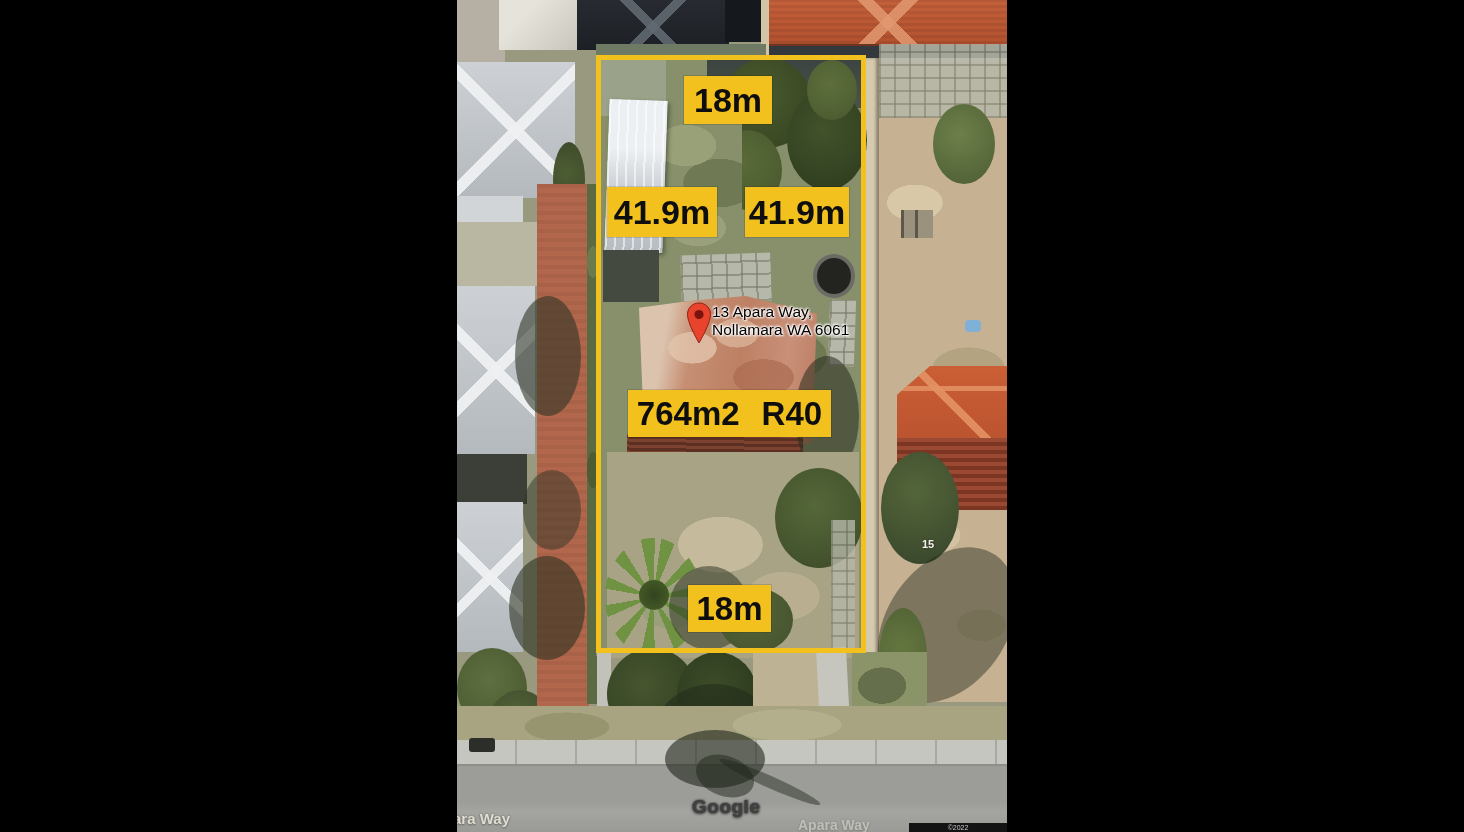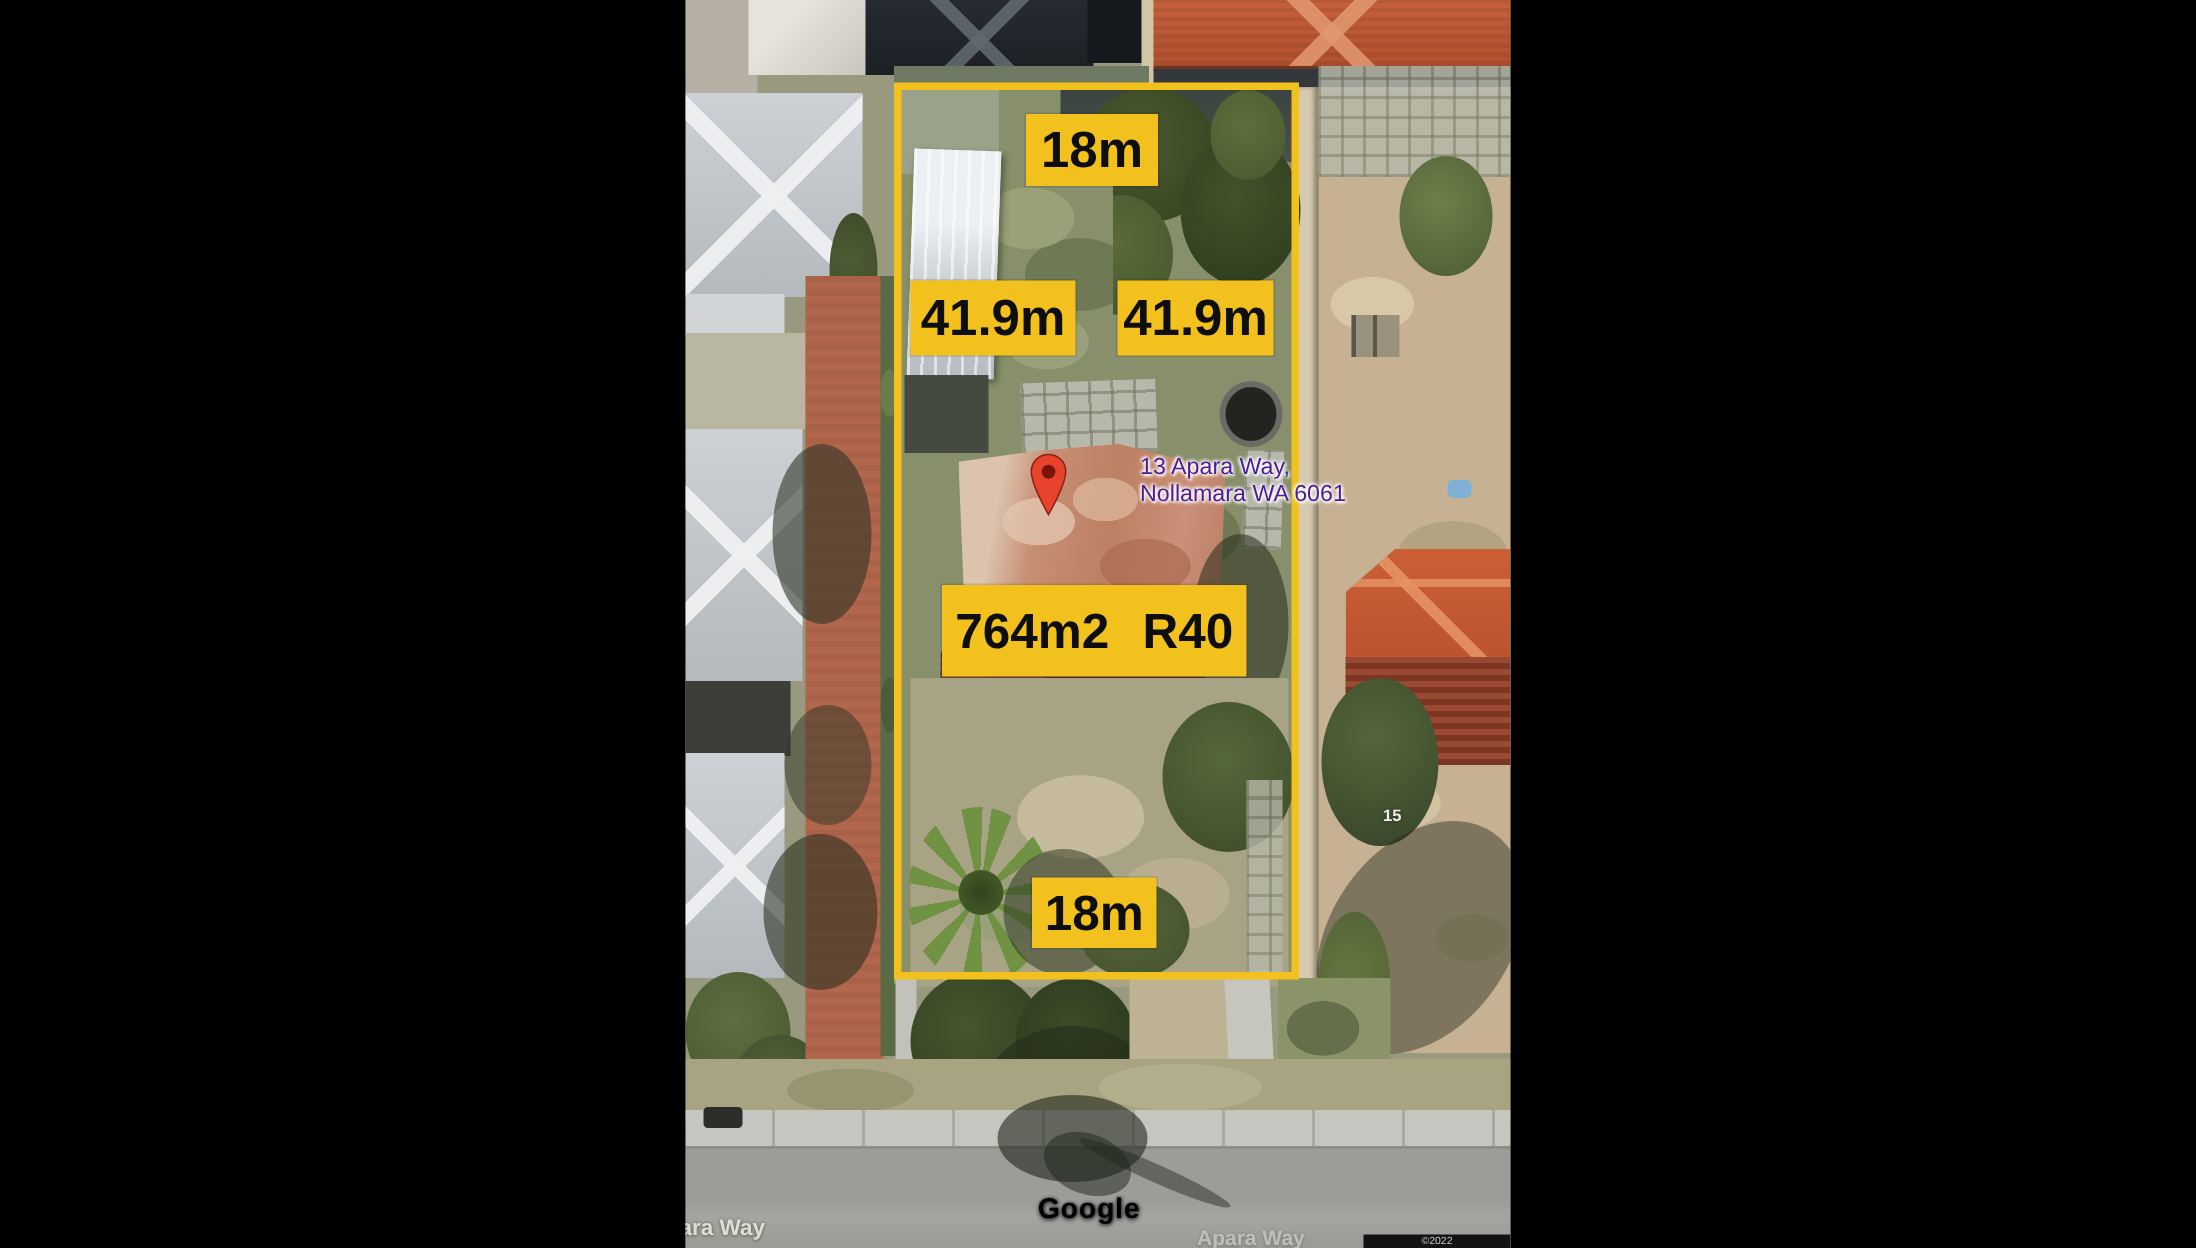--- a/index.html
+++ b/index.html
@@ -32,23 +32,23 @@
     #c6b292;}
   .grassmix{background:
     radial-gradient(50px 34px at 30% 25%, #99a178 0 60%, transparent 61%),
     radial-gradient(60px 40px at 72% 50%, #6f7a54 0 60%, transparent 61%),
     radial-gradient(46px 30px at 45% 80%, #9aa07c 0 60%, transparent 61%),
     #87906a;}
   .ylabel{position:absolute;background:#f2c11d;color:#0e0e0e;font-weight:700;
     display:flex;align-items:center;justify-content:center;white-space:nowrap;
     z-index:6;box-shadow:0 0 0 1px rgba(0,0,0,.12);}
   .boundary{position:absolute;border:5px solid #f2c11d;z-index:5;box-sizing:border-box;}
-  .addr{position:absolute;z-index:7;color:#4c1d95;font-size:15.5px;font-weight:500;line-height:18px;
-    text-shadow:0 0 3px #fff,0 0 3px #fff,1px 1px 2px #fff,-1px -1px 2px #fff;margin-left:48px;}
-  .gwm{position:absolute;z-index:7;color:#000000;font-size:19px;font-weight:700;letter-spacing:.5px;
+  .addr{position:absolute;z-index:7;color:#000000;font-size:15.5px;font-weight:500;line-height:18px;
+    text-shadow:0 0 3px #fff,0 0 3px #fff,1px 1px 2px #fff,-1px -1px 2px #fff;}
+  .gwm{position:absolute;z-index:7;color:#404040;font-size:19px;font-weight:700;letter-spacing:.5px;
     text-shadow:0 0 2px rgba(60,60,60,.9),0 1px 3px rgba(40,40,40,.8),1px 0 2px rgba(60,60,60,.7);}
   .street{position:absolute;z-index:7;color:#ebe9dd;font-size:15px;font-weight:700;
     text-shadow:0 0 2px rgba(90,90,85,.9),0 1px 2px rgba(90,90,85,.8);}
   .h15{position:absolute;z-index:7;color:#f1f1ea;font-size:11px;font-weight:700;
     text-shadow:0 0 2px rgba(40,40,40,.9);}
   .attr{position:absolute;z-index:7;background:rgba(8,8,8,.92);color:#c9c9c9;font-size:7px;
     line-height:9px;text-align:center;overflow:hidden;}
 </style>
 </head>
 <body>
@@ -160,21 +160,21 @@
     <div class="abs" style="left:12px;top:738px;width:26px;height:14px;border-radius:3px;background:#2c2e2a;"></div>
     <div class="blob" style="left:208px;top:730px;width:100px;height:58px;background:#20261a;opacity:.6;"></div>
     <div class="blob" style="left:238px;top:756px;width:60px;height:40px;background:#20261a;opacity:.5;transform:rotate(20deg);"></div>
     <div class="blob" style="left:258px;top:776px;width:110px;height:12px;background:#20261a;opacity:.45;transform:rotate(24deg);"></div>
 
     <div class="boundary" style="left:139px;top:55px;width:270px;height:598px;"></div>
 
     <div class="ylabel" style="left:227px;top:76px;width:88px;height:48px;font-size:34px;">18m</div>
     <div class="ylabel" style="left:150px;top:187px;width:110px;height:50px;font-size:34px;">41.9m</div>
     <div class="ylabel" style="left:288px;top:187px;width:104px;height:50px;font-size:34px;">41.9m</div>
-    <div class="ylabel" style="left:171px;top:390px;width:203px;height:61px;font-size:33px;gap:22px;">
+    <div class="ylabel" style="left:171px;top:390px;width:203px;height:47px;font-size:33px;gap:22px;">
       <span>764m2</span>
       <span>R40</span>
     </div>
     <div class="ylabel" style="left:231px;top:585px;width:83px;height:47px;font-size:33px;">18m</div>
 
     <svg class="abs" style="left:229px;top:302px;z-index:7;" width="26" height="42" viewBox="0 0 26 42">
       <path d="M13 1C6.4 1 1.5 6 1.5 12.4 1.5 21.5 13 41 13 41s11.5-19.5 11.5-28.6C24.5 6 19.6 1 13 1z" fill="#e8432d" stroke="#8e1f14" stroke-width="1"></path>
       <circle cx="13" cy="12.5" r="4.6" fill="#7a150d"></circle>
     </svg>
     <div class="addr" style="left:255px;top:303px;">

